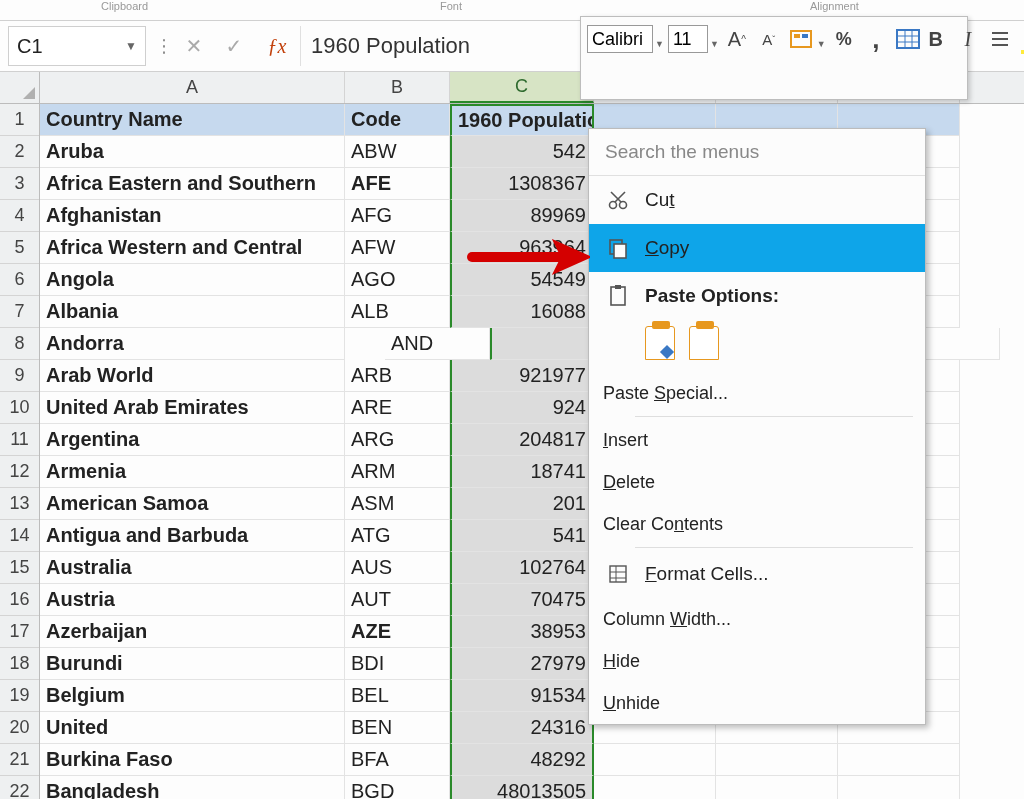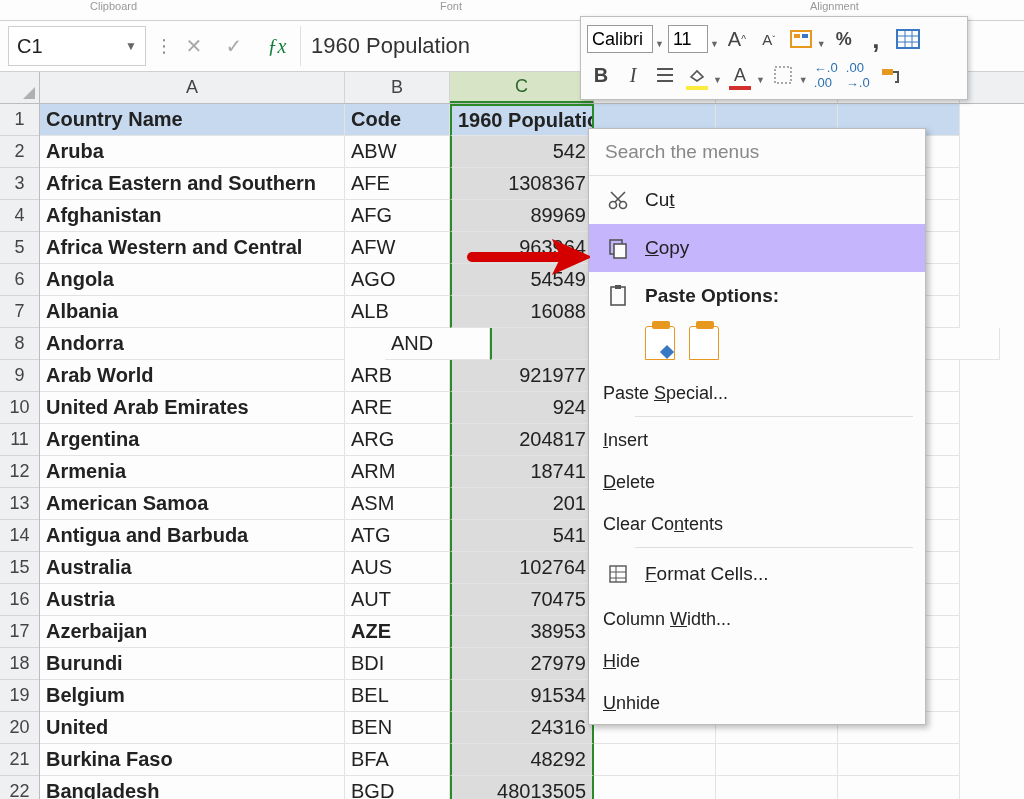--- a/index.html
+++ b/index.html
@@ -34,38 +34,38 @@
     padding: 0 8px; font-size: 20px;
     justify-content: space-between;
   }
   .name-box .chev { font-size: 12px; color: #666; }
   .sep-btn {
     width: 20px; height: 40px; display: flex; align-items: center; justify-content: center;
     color: #888; font-size: 18px;
   }
   .fx-btn {
     width: 46px; height: 40px; display: flex; align-items: center; justify-content: center;
-    color: #15803d; font-style: italic; font-size: 20px; font-family: "Times New Roman", serif;
+    color: #c2410c; font-style: italic; font-size: 20px; font-family: "Times New Roman", serif;
   }
   .cross, .check { width: 40px; color: #aaa; text-align: center; font-size: 20px; }
   .formula-input {
     flex: 1; height: 40px; display: flex; align-items: center;
     padding: 0 10px; font-size: 22px; color: #333;
     border-left: 1px solid #e0e0e0;
   }
 
   
   .mini-toolbar {
     position: absolute;
     left: 580px; top: 16px;
     width: 388px; height: 84px;
     background: #fcfcfc;
     border: 1px solid #bdbdbd;
     box-shadow: 2px 2px 5px rgba(0,0,0,0.2);
-    display: flex; flex-direction: column;
+    display: flex; flex-direction: row;
     padding: 4px 6px;
     z-index: 30;
   }
   .mini-row { display: flex; align-items: center; height: 36px; gap: 4px; }
   .mini-btn {
     height: 30px; min-width: 28px;
     display: flex; align-items: center; justify-content: center;
     font-size: 18px; color: #444;
     padding: 0 2px;
     border-radius: 2px;
@@ -161,21 +161,21 @@
   .cm-search {
     padding: 12px 16px;
     color: #888;
     border-bottom: 1px solid #e0e0e0;
   }
   .cm-item {
     display:flex; align-items:center;
     height: 48px;
     padding: 0 14px;
   }
-  .cm-item.highlight { background: #c4b5fd; }
+  .cm-item.highlight { background: #0ea5e9; }
   .cm-icon {
     width: 30px; height: 30px; margin-right: 12px;
     display:flex; align-items:center; justify-content:center;
     color: #555;
   }
   .cm-label u { text-decoration: underline; }
   .cm-item.indent { height: 42px; font-size: 18px; }
   .cm-sep { height:1px; background:#dedede; margin: 2px 12px 2px 46px; }
   .cm-paste-row {
     display:flex; padding: 6px 0 12px 56px; gap: 14px;
@@ -206,21 +206,21 @@
     pointer-events: none;
   }
 
   
   svg { display:block; }
 </style>
 </head>
 <body>
 
 <div class="ribbon-fragment">
-  <span style="left:90px">Clipboard</span>
+  <span style="left:101px">Clipboard</span>
   <span style="left:440px">Font</span>
   <span style="left:810px">Alignment</span>
 </div>
 
 <div class="formula-row">
   <div class="name-box">
     <span>C1</span>
     <span class="chev">▼</span>
   </div>
   <div class="sep-btn">⋮</div>
@@ -278,21 +278,21 @@
       <div class="row">
         <div class="cell cA">Aruba</div>
         <div class="cell cB" style="font-weight: 400;">ABW</div>
         <div class="cell cC">542</div>
         <div class="cell cD"></div>
         <div class="cell cE"></div>
         <div class="cell cF"></div>
       </div>
       <div class="row">
         <div class="cell cA">Africa Eastern and Southern</div>
-        <div class="cell cB" style="font-weight: 400;">AFE</div>
+        <div class="cell cB" style="font-weight: 700;">AFE</div>
         <div class="cell cC">1308367</div>
         <div class="cell cD"></div>
         <div class="cell cE"></div>
         <div class="cell cF"></div>
       </div>
       <div class="row">
         <div class="cell cA">Afghanistan</div>
         <div class="cell cB" style="font-weight: 400;">AFG</div>
         <div class="cell cC">89969</div>
         <div class="cell cD"></div>

